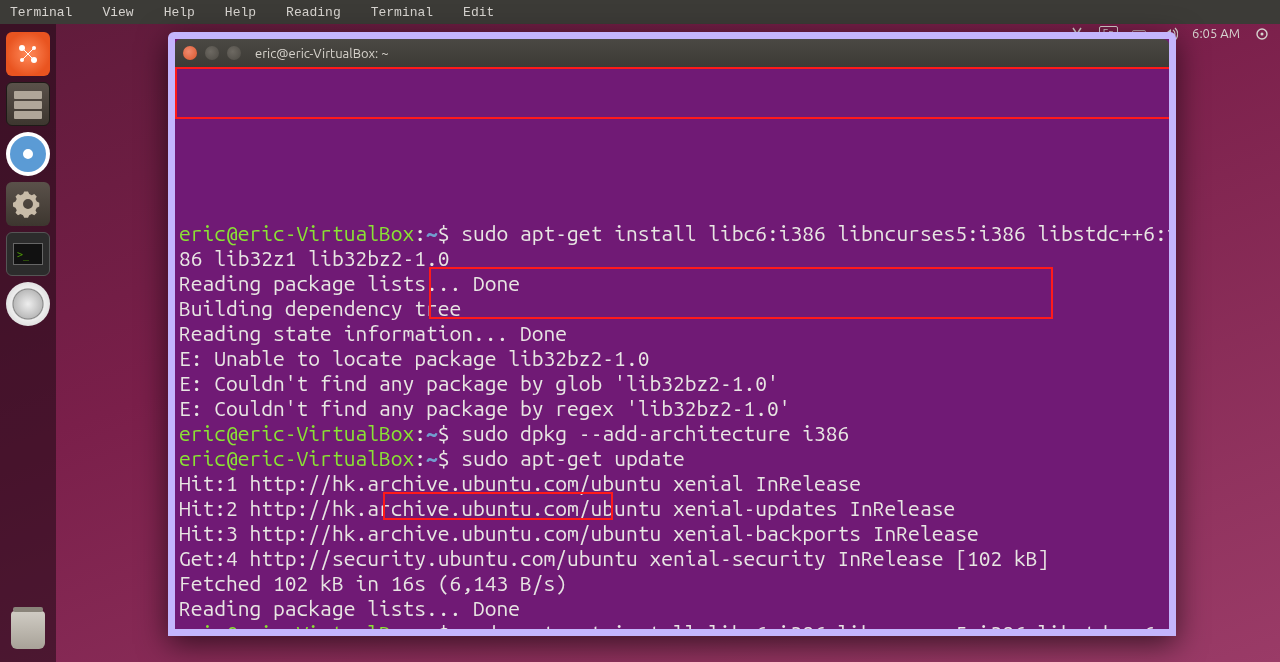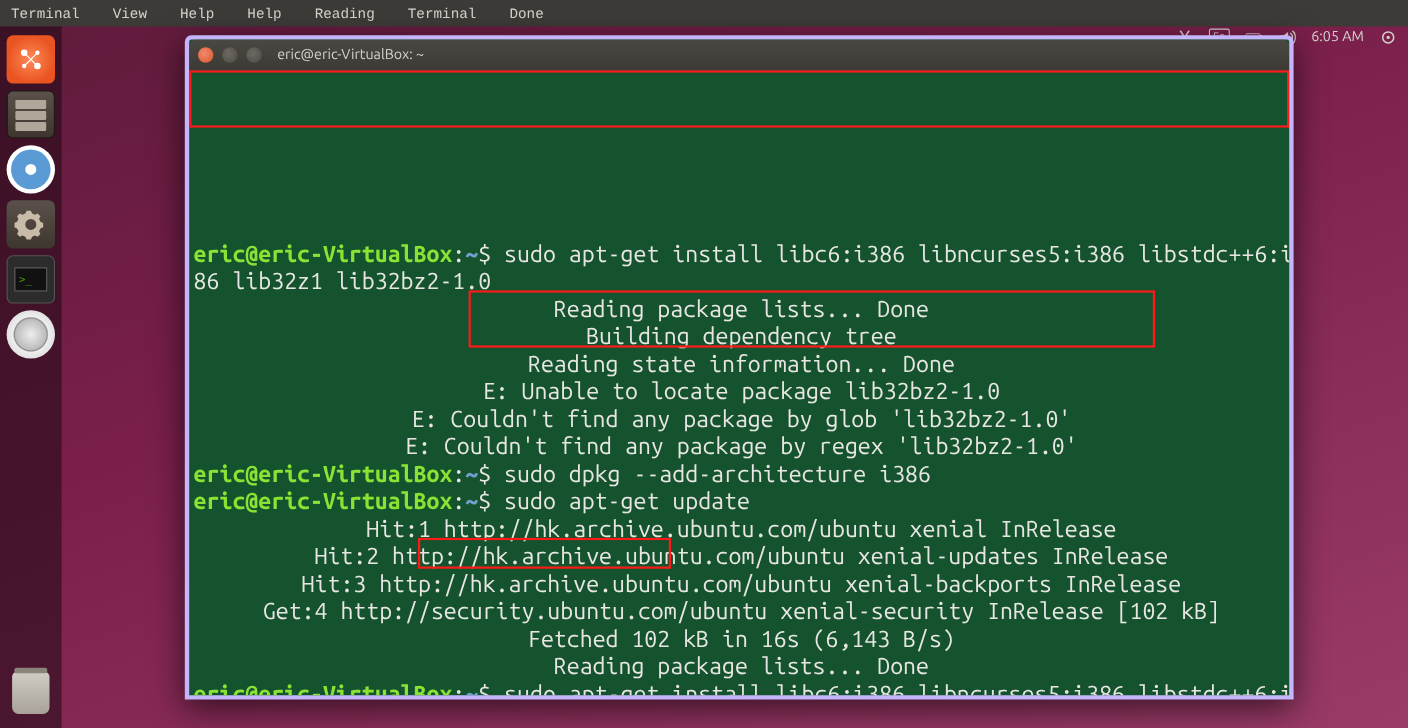--- a/index.html
+++ b/index.html
@@ -29,48 +29,48 @@
   .settings-icon svg { fill:#c8bba8; width:30px; height:30px;}
   .terminal-icon { background:#2c2c2c; border:1px solid #555;}
   .terminal-icon .screen { width:30px; height:22px; background:#111; border:1px solid #666; display:flex; align-items:center; padding-left:3px;}
   .terminal-icon .prompt-g { color:#4e9a06; font-size:10px; font-family:monospace;}
   .disc-icon { background: radial-gradient(circle,#eee 0%,#bbb 45%,#888 48%,#eee 52%,#ccc 100%); border-radius:50%;}
   .trash-slot { margin-top:auto; margin-bottom:10px;}
   .trash-icon { background: linear-gradient(#d0ccc4,#a8a298); border-radius:4px 4px 6px 6px; width:34px; height:38px; position:relative;}
   .trash-icon::before { content:""; position:absolute; top:-4px; left:2px; right:2px; height:5px; background:#8a847a; border-radius:2px;}
 
   
-  .term-window { position: absolute; top: 32px; left: 168px; width: 1008px; height: 604px; background: #14532d; border: 4px solid #c4b5fd; border-radius: 6px 6px 0 0; box-shadow: 0 8px 30px rgba(0,0,0,0.6); overflow: hidden; }
+  .term-window { position: absolute; top: 32px; left: 168px; width: 1008px; height: 604px; background: #701a75; border: 7px solid #c4b5fd; border-radius: 6px 6px 0 0; box-shadow: 0 8px 30px rgba(0,0,0,0.6); overflow: hidden; }
   .titlebar { height: 28px; background: linear-gradient(#4a4843,#3c3a35); display: flex; align-items: center; padding: 0 8px; gap: 8px; border-radius: 6px 6px 0 0; }
   .win-btn { width: 14px; height: 14px; border-radius: 50%; }
   .btn-close { background: radial-gradient(circle at 40% 40%, #f08a6e, #d9552b); }
   .btn-min, .btn-max { background: radial-gradient(circle at 40% 40%, #6d6962, #4d4a44); }
   .title-text { color: #d7d3cc; font-size: 13px; margin-left: 6px; }
 
   .term-body { padding: 4px 0 0 4px; font-family: "Ubuntu Mono","DejaVu Sans Mono",monospace; font-size: 21px; line-height: 25px; color: #e8e6e3; white-space: pre; position: relative; }
-  .prompt-user { color: #8ae234; font-weight: bold; }
+  .prompt-user { color: #8ae234; font-weight: normal; }
   .prompt-path { color: #729fcf; font-weight: bold; }
   .cmd { color: #e8e6e3; }
-  .out { color: #e8e6e3; text-align: center; }
+  .out { color: #e8e6e3; }
 
   
   .hl { position: absolute; border: 2px solid #ff1a1a; pointer-events: none; }
 </style>
 </head>
 <body>
 
 <div class="menubar">
   <div class="left">
     <span>Terminal</span>
     <span>View</span>
     <span>Help</span>
     <span>Help</span>
     <span>Reading</span>
     <span>Terminal</span>
-    <span>Done</span>
+    <span>Edit</span>
   </div>
   <div class="right">
     <span class="indicator">
       <svg viewBox="0 0 16 16">
           <path d="M4 2l4 6-4 6M12 2l-4 6 4 6" stroke="#d6d3cf" stroke-width="1.5" fill="none"></path>
         </svg>
     </span>
     <span class="indicator indicator-en">En</span>
     <span class="indicator">
       <svg viewBox="0 0 24 12">

